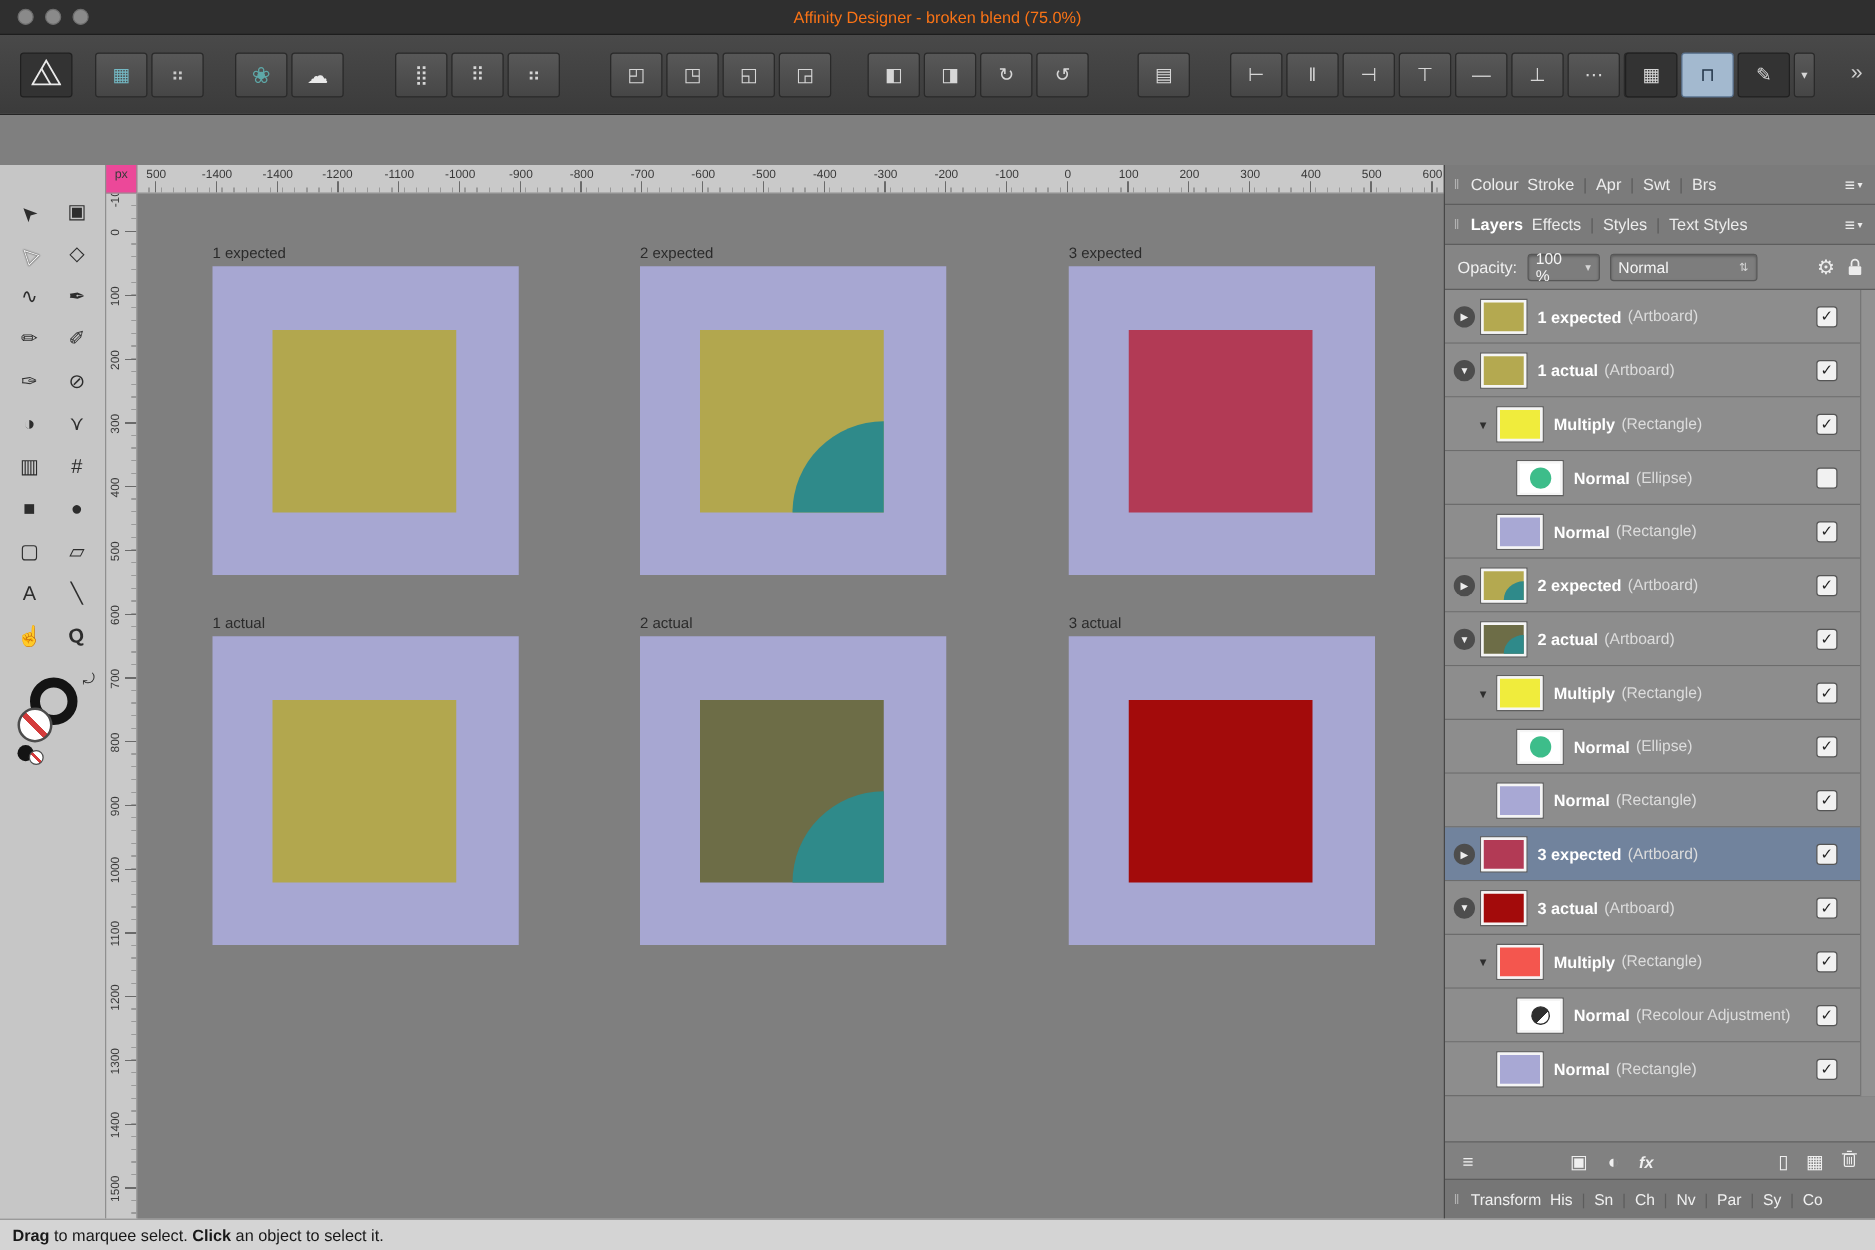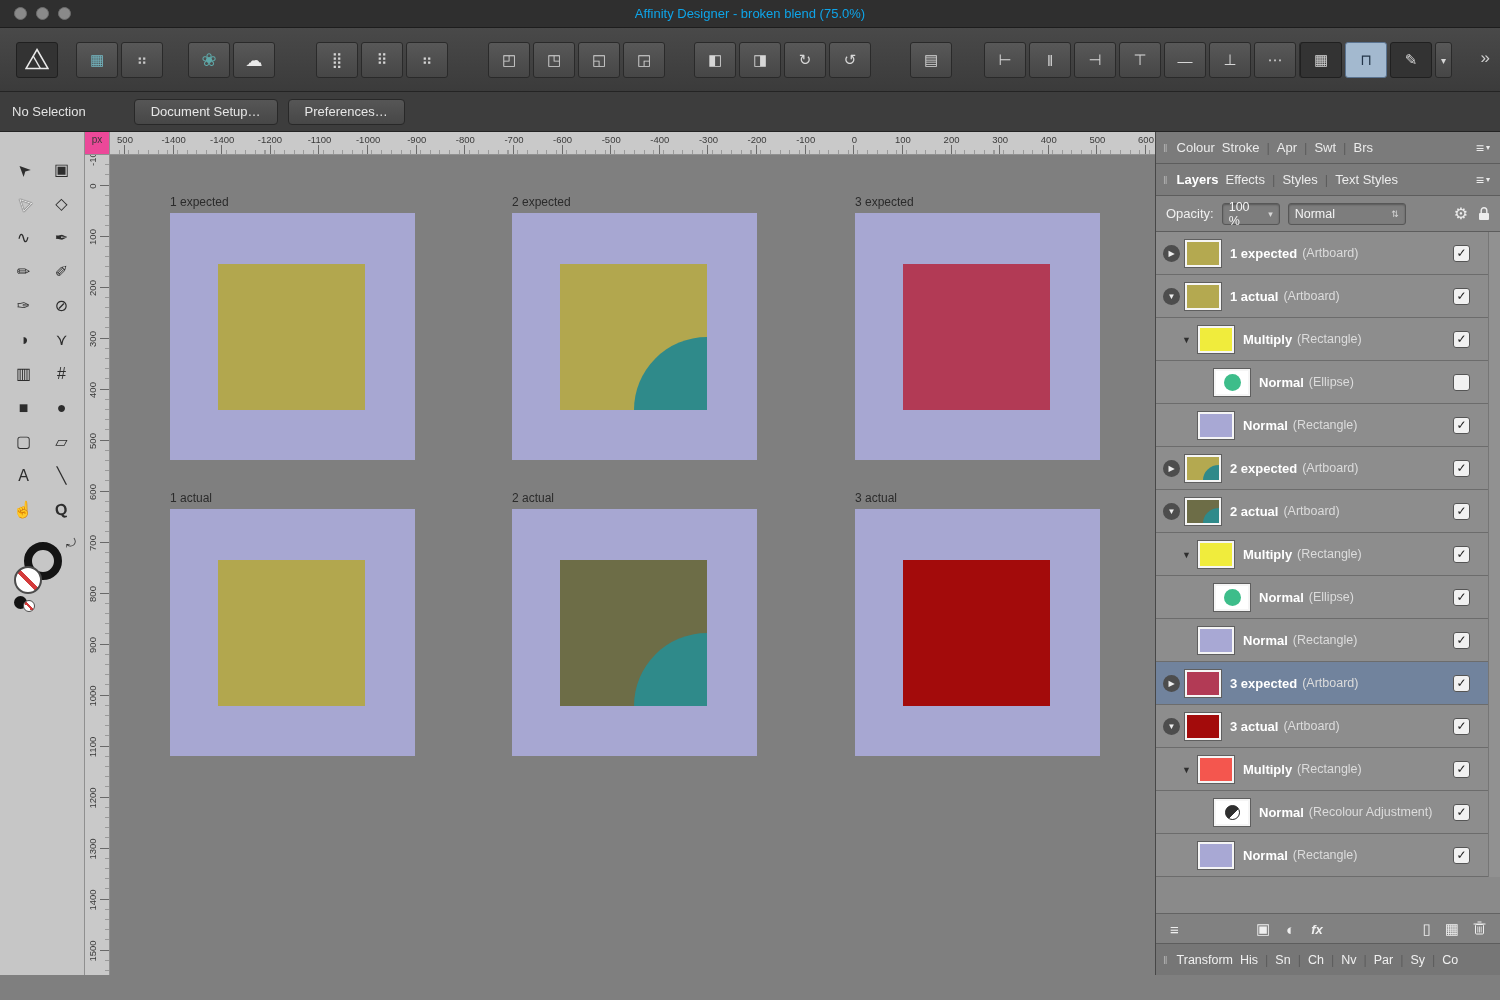--- a/index.html
+++ b/index.html
@@ -3,21 +3,21 @@
 <meta charset="utf-8">
 <style>
 *{margin:0;padding:0;box-sizing:border-box;font-family:"Liberation Sans",sans-serif;}
 html,body{width:1500px;height:1000px;overflow:hidden;background:#7f7f7f;}
 #app{position:relative;width:1500px;height:1000px;background:#7f7f7f;overflow:hidden;}
 
 
 .titlebar{position:absolute;left:0;top:0;width:1500px;height:28px;background:#2f2f2f;border-bottom:1px solid #1d1d1d;}
 .traffic{position:absolute;top:7px;width:13px;height:13px;border-radius:50%;background:#8a8a8a;border:1px solid #6d6d6d;}
 .t1{left:14px}.t2{left:36px}.t3{left:58px}
-.wtitle{position:absolute;left:0;top:6px;width:100%;text-align:center;color:#0ea5e9;font-size:13px;}
+.wtitle{position:absolute;left:0;top:6px;width:100%;text-align:center;color:#f97316;font-size:13px;}
 
 
 .toolbar{position:absolute;left:0;top:28px;width:1500px;height:64px;background:linear-gradient(#494949,#3b3b3b);border-bottom:1px solid #242424;}
 .tbgroup{position:absolute;top:14px;display:flex;gap:3px;}
 .tbtn{width:42px;height:36px;background:linear-gradient(#585858,#464646);border:1px solid #2a2a2a;border-radius:3px;color:#d6d6d6;font-size:15px;display:flex;align-items:center;justify-content:center;cursor:default;}
 .tbtn.pressed{background:#333;border-color:#202020;}
 .tbtn.lit{background:#a3b9cf;border-color:#5a7390;color:#24364a;}
 .tbtn.arrbtn{width:17px;font-size:10px;}
 .tbicon{pointer-events:none;}
 .overflow{position:absolute;right:10px;top:20px;color:#cfcfcf;font-size:17px;}
@@ -227,27 +227,20 @@
         </div>
         <div class="tbtn pressed" data-name="pressure-button">
           <span class="tbicon" data-name="pen-pressure-icon">✎</span>
         </div>
         <div class="tbtn arrbtn" data-name="snapping-options-dropdown">
           <span class="tbicon" data-name="chevron-down-icon">▾</span>
         </div>
       </div>
     </div>
 
-  <div class="contextbar" data-name="context-toolbar">
-    <span class="nosel" data-name="selection-status-label">No Selection</span>
-    <span id="ctx-buttons" data-name="context-buttons" style="display:flex;align-items:center;">
-        <button class="ctxbtn" data-name="document-setup-button">Document Setup…</button>
-        <button class="ctxbtn" data-name="preferences-button">Preferences…</button>
-      </span>
-  </div>
 
   <div class="tools" data-name="tools-panel">
     <div class="toolgrid" data-name="tool-grid">
         <div class="tool" data-name="move-tool">
           <span class="ticon rot-ul" data-name="cursor-black-icon">➤</span>
         </div>
         <div class="tool" data-name="artboard-tool">
           <span class="ticon" data-name="artboard-icon">▣</span>
         </div>
         <div class="tool" data-name="node-tool">
@@ -655,14 +648,15 @@
           <span class="tabsep" data-name="tab-separator">|</span>
           <span class="tab" data-name="tab-par">Par</span>
           <span class="tabsep" data-name="tab-separator">|</span>
           <span class="tab" data-name="tab-sy">Sy</span>
           <span class="tabsep" data-name="tab-separator">|</span>
           <span class="tab" data-name="tab-co">Co</span>
         </span>
     </div>
   </div>
 
+  <div class="statusbar" data-name="status-bar"><span class="sbold" data-name="status-text">Drag</span><span data-name="status-text"> to marquee select. </span><span class="sbold" data-name="status-text">Click</span><span data-name="status-text"> an object to select it.</span></div>
 
 </div>
 
 </body></html>

